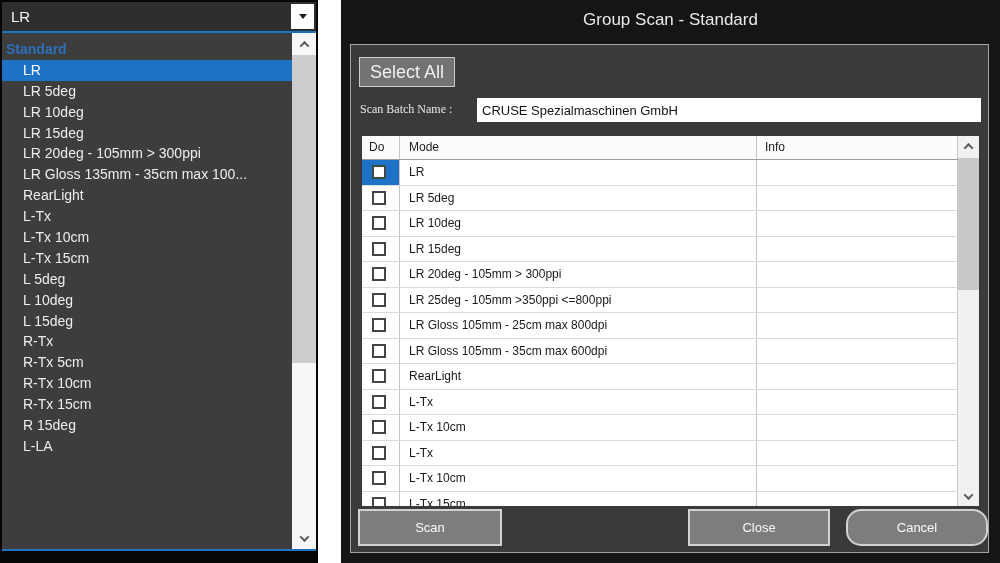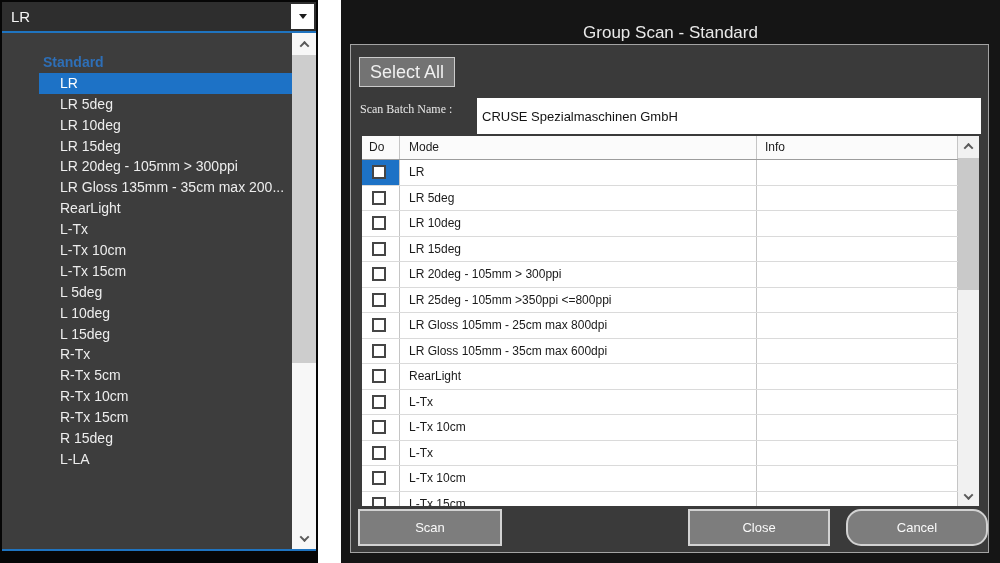--- a/index.html
+++ b/index.html
@@ -10,49 +10,49 @@
   .left-panel { position:absolute; left:0; top:0; width:318px; height:563px; background:#060606; }
   .combobox { position:absolute; left:2px; top:2px; right:2px; height:29px; background:#2e2e2e;
               display:flex; align-items:center; padding-left:9px; color:#f5f5f5; font-size:15px; }
   .combo-btn { position:absolute; right:2px; top:2px; bottom:2px; width:23px; background:#ffffff;
                display:flex; align-items:center; justify-content:center; cursor:pointer; }
   .tri { width:0; height:0; border-left:4px solid transparent; border-right:4px solid transparent;
          border-top:5px solid #1c1c1c; }
   .accent-line { position:absolute; left:2px; right:2px; top:31px; height:2px; background:#1f74c0; }
   .list-wrap { position:absolute; left:2px; right:2px; top:33px; height:518px; background:#3d3d3d;
                border-bottom:2px solid #1f74c0; }
-  .list-items { position:absolute; left:0; top:19px; right:24px;margin-left:37px; }
+  .list-items { position:absolute; left:0; top:6px; right:24px; }
   .list-item { height:20.9px; line-height:20.9px; font-size:14px; color:#ededed; padding-left:21px;
                white-space:nowrap; overflow:hidden; cursor:default; }
   .list-item.group { color:#2e6fb7; font-weight:bold; padding-left:4px; }
   .list-item.selected { background:#1d72c6; color:#ffffff; }
 
   
   .vscroll { position:absolute; right:0; top:0; bottom:0; width:24px; background:#f7f7f7; }
   .sbtn { position:absolute; left:0; right:0; height:22px; display:flex; align-items:center;
           justify-content:center; background:#f7f7f7; cursor:pointer; }
   .sbtn.top { top:0; } .sbtn.bottom { bottom:0; }
   .chev { width:7px; height:7px; border-left:2px solid #5a5a5a; border-bottom:2px solid #5a5a5a; display:block; }
   .chev.up { transform:rotate(135deg) translate(1px,-1px); }
   .chev.down { transform:rotate(-45deg) translate(1px,-1px); }
   .sthumb { position:absolute; left:0; right:0; background:#cdcdcd; cursor:pointer; }
   .left-scroll .sthumb { top:22px; height:308px; }
 
   
   .dialog { position:absolute; left:341px; top:0; width:659px; height:563px; background:#151515; }
   .titlebar { position:absolute; left:0; top:0; right:0; height:40px; display:flex; align-items:center;
-              justify-content:center; color:#e9e9e9; font-size:17px;margin-top:13px; }
+              justify-content:center; color:#e9e9e9; font-size:17px; }
   .panel { position:absolute; left:9px; top:44px; width:639px; height:509px; background:#3a3a3a;
            border:1px solid #a3a3a3; }
   .select-all { position:absolute; left:18px; top:57px; width:96px; height:30px; background:#737373;
                 border:1px solid #cbcbcb; color:#f0f0f0; font-size:18px;
                 font-family:"Liberation Sans", sans-serif; cursor:pointer; }
   .batch-label { position:absolute; left:19px; top:97px; height:24px; line-height:24px;
                  color:#e8e8e8; font-size:12px;font-family:Liberation Serif, serif; }
-  .batch-input { position:absolute; left:136px; top:98px; width:504px; height:36px; background:#ffffff;
+  .batch-input { position:absolute; left:136px; top:98px; width:504px; height:24px; background:#ffffff;
                  border:none; outline:none; font-size:13px; color:#141414; padding:0 5px;
                  font-family:"Liberation Sans", sans-serif; }
 
   
   .table { position:absolute; left:21px; top:136px; width:617px; height:370px; background:#ffffff;
            overflow:hidden; }
   .thead { display:flex; width:596px; height:24px; background:#fbfbfb; border-bottom:1px solid #9c9c9c; }
   .tcell { height:100%; overflow:hidden; white-space:nowrap; }
   .tcell.do   { width:38px;  border-right:1px solid #c5c5c5; }
   .tcell.mode { width:357px; border-right:1px solid #c5c5c5; }
@@ -88,21 +88,21 @@
   </div>
   <div class="accent-line"></div>
   <div class="list-wrap">
     <div class="list-items">
         <div class="list-item group">Standard</div>
         <div class="list-item selected">LR</div>
         <div class="list-item">LR 5deg</div>
         <div class="list-item">LR 10deg</div>
         <div class="list-item">LR 15deg</div>
         <div class="list-item">LR 20deg - 105mm &gt; 300ppi</div>
-        <div class="list-item">LR Gloss 135mm - 35cm max 200...</div>
+        <div class="list-item">LR Gloss 135mm - 35cm max 100...</div>
         <div class="list-item">RearLight</div>
         <div class="list-item">L-Tx</div>
         <div class="list-item">L-Tx 10cm</div>
         <div class="list-item">L-Tx 15cm</div>
         <div class="list-item">L 5deg</div>
         <div class="list-item">L 10deg</div>
         <div class="list-item">L 15deg</div>
         <div class="list-item">R-Tx</div>
         <div class="list-item">R-Tx 5cm</div>
         <div class="list-item">R-Tx 10cm</div>

